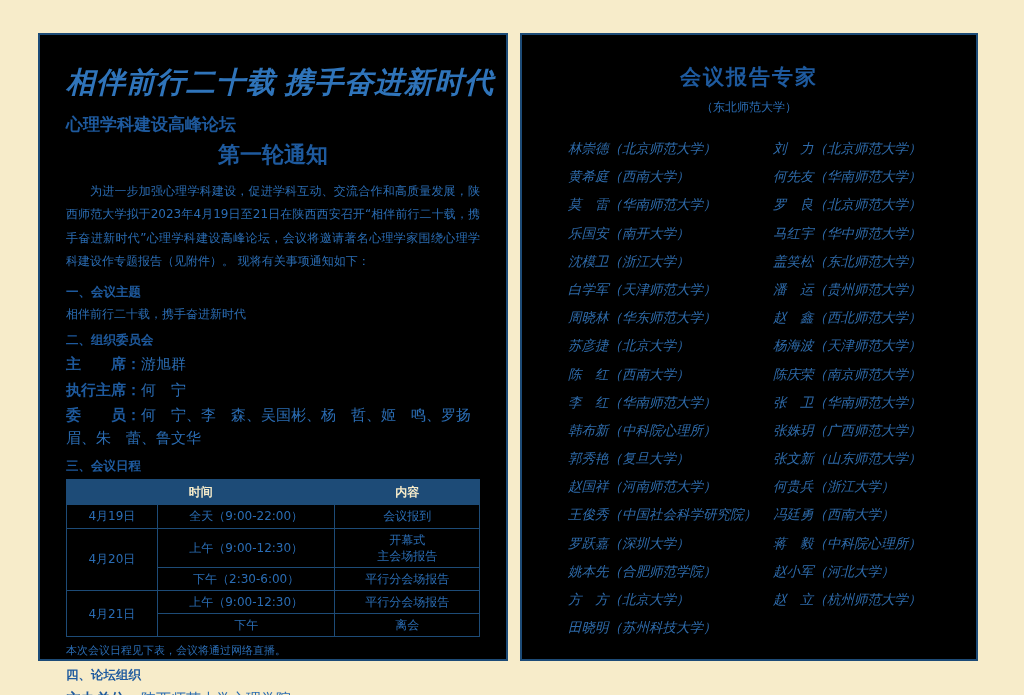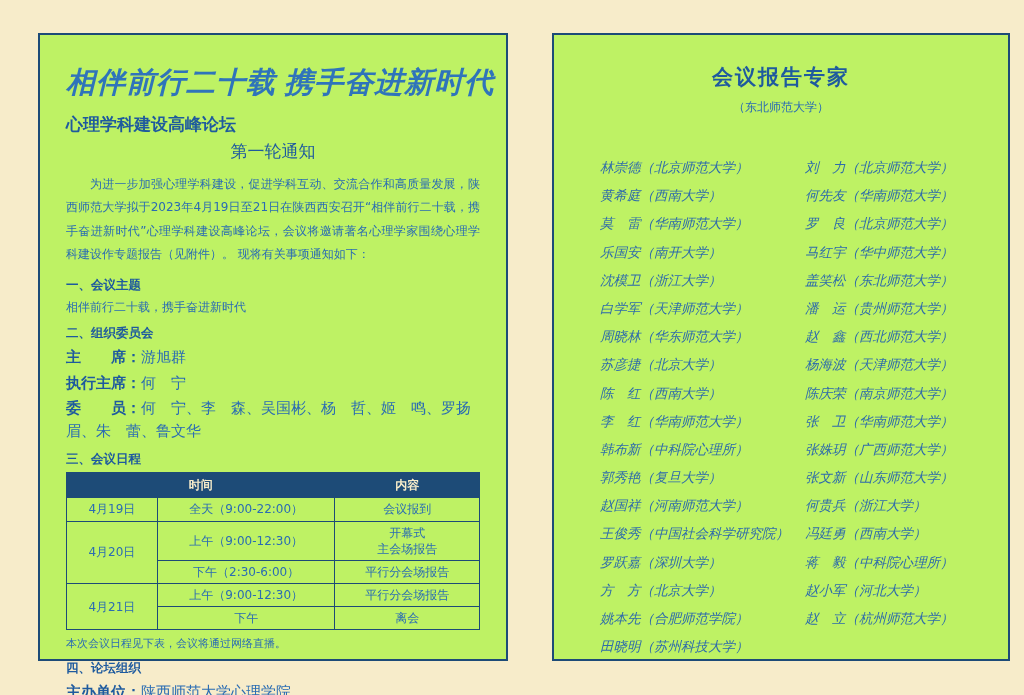--- a/index.html
+++ b/index.html
@@ -7,43 +7,43 @@
     width: 1024px; height: 695px;
     background: #f7ecca;
     font-family: "DejaVu Sans", sans-serif;
     position: relative;
     overflow: hidden;
   }
   .panel {
     position: absolute;
     top: 33px; height: 628px;
     border: 2px solid #1d4b77;
-    background: #bef264;
+    background: #000000;
     box-sizing: border-box;
   }
   #left-panel  { left: 38px;  width: 470px; padding: 14px 26px; }
-  #right-panel { left: 552px; width: 458px; padding: 20px 30px; }
+  #right-panel { left: 520px; width: 458px; padding: 20px 30px; }
 
   .calligraphy {
     font-family: cursive;
     font-style: italic;
     font-weight: bold;
     font-size: 29px;
     color: #2f74ba;
     text-align: center;
     letter-spacing: 1px;
     margin: 14px 0 10px 0;
     white-space: nowrap;
   }
   .main-title {
     font-size: 17px; font-weight: bold; color: #1e5a9e;
     text-align: left; margin: 10px 0 4px 0;
   }
   .sub-title {
-    font-size: 17px; font-weight: normal; color: #1e5a9e;
+    font-size: 22px; font-weight: bold; color: #1e5a9e;
     text-align: center; margin: 2px 0 10px 0;
   }
   .intro {
     font-size: 12px; color: #2a6cb3; line-height: 1.95;
     text-align: justify; text-indent: 2em; margin: 2px 0 10px 0;
   }
   .sec-heading {
     font-size: 12.5px; font-weight: bold; color: #1e5a9e;
     margin: 9px 0 4px 0;
   }
@@ -66,21 +66,21 @@
   col.c-date { width: 22%; } col.c-time { width: 43%; } col.c-cont { width: 35%; }
 
   .table-note { font-size: 11px; color: #2a6cb3; margin: 2px 0 6px 0; }
 
   .experts-title {
     font-size: 21px; font-weight: bold; color: #1e5a9e;
     text-align: center; margin: 8px 0 8px 0; letter-spacing: 2px;
   }
   .experts-subtitle { font-size: 12px; color: #2a6cb3; text-align: center; margin-bottom: 22px; }
   .experts-columns { display: flex; }
-  .experts-col { width: 50%; margin-top: 19px; }
+  .experts-col { width: 50%; }
   .experts-col .expert {
     font-family: "DejaVu Serif", serif;
     font-style: italic;
     font-size: 13.5px; color: #2e6bab;
     height: 28.2px; line-height: 20px;
     white-space: nowrap;
   }
   .experts-col.left  { padding-left: 16px; box-sizing: border-box; }
   .experts-col.right { padding-left: 24px; box-sizing: border-box; }
 </style>
@@ -175,22 +175,22 @@
         <div class="expert">白学军（天津师范大学）</div>
         <div class="expert">周晓林（华东师范大学）</div>
         <div class="expert">苏彦捷（北京大学）</div>
         <div class="expert">陈　红（西南大学）</div>
         <div class="expert">李　红（华南师范大学）</div>
         <div class="expert">韩布新（中科院心理所）</div>
         <div class="expert">郭秀艳（复旦大学）</div>
         <div class="expert">赵国祥（河南师范大学）</div>
         <div class="expert">王俊秀（中国社会科学研究院）</div>
         <div class="expert">罗跃嘉（深圳大学）</div>
+        <div class="expert">姚本先（合肥师范学院）</div>
         <div class="expert">方　方（北京大学）</div>
-        <div class="expert">姚本先（合肥师范学院）</div>
         <div class="expert">田晓明（苏州科技大学）</div>
       </div>
     <div class="experts-col right">
         <div class="expert">刘　力（北京师范大学）</div>
         <div class="expert">何先友（华南师范大学）</div>
         <div class="expert">罗　良（北京师范大学）</div>
         <div class="expert">马红宇（华中师范大学）</div>
         <div class="expert">盖笑松（东北师范大学）</div>
         <div class="expert">潘　运（贵州师范大学）</div>
         <div class="expert">赵　鑫（西北师范大学）</div>

